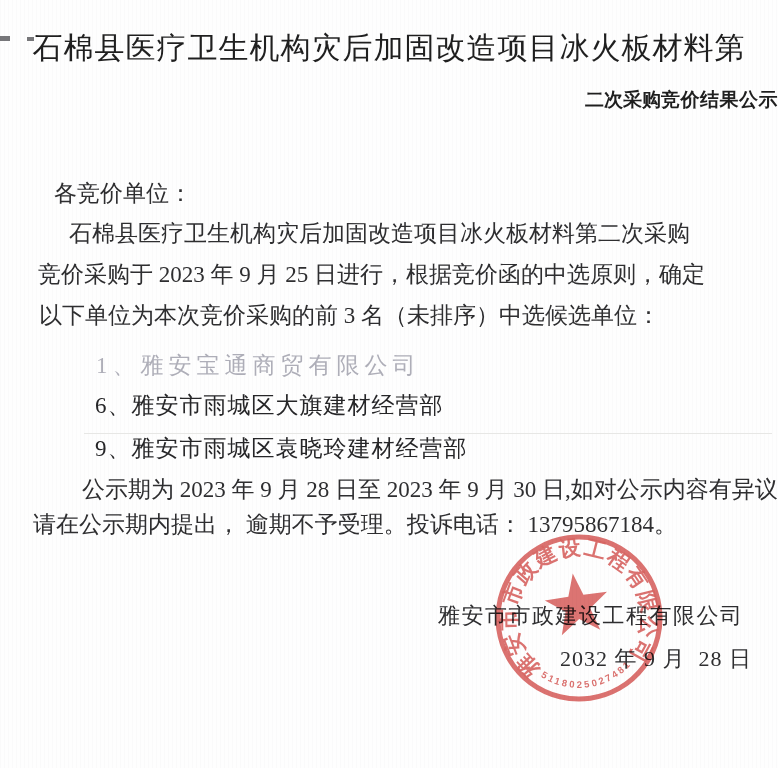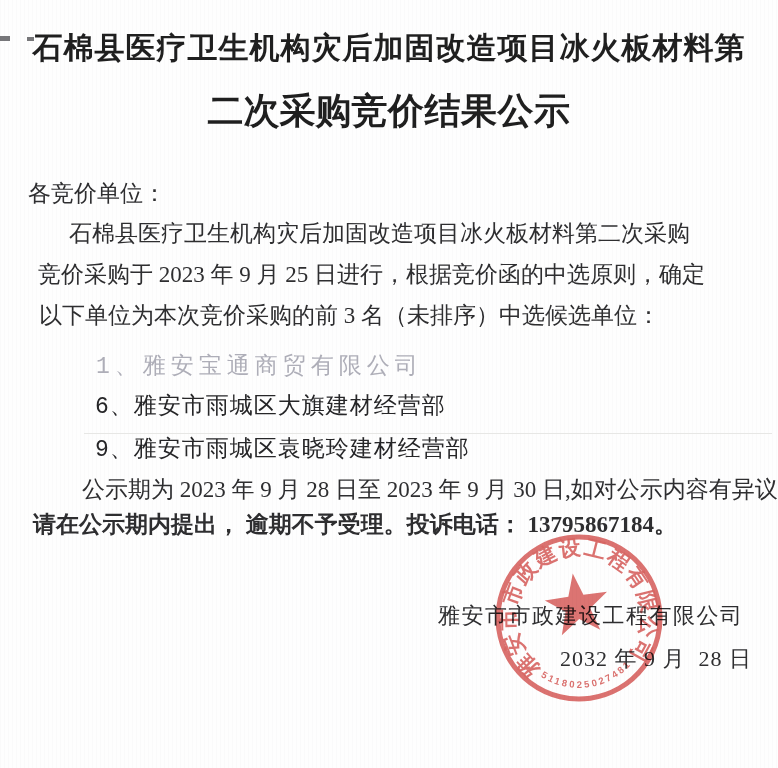--- a/index.html
+++ b/index.html
@@ -11,41 +11,41 @@
   }
   .page{
     position:relative;width:778px;height:768px;
     background:#fefefe;
     background-image:repeating-linear-gradient(90deg, rgba(110,110,125,0.028) 0 1px, transparent 1px 4px);
     color:#2b2b2b;
   }
   .abs{position:absolute;white-space:pre;}
   .doc-title{
     left:0;top:28px;width:778px;text-align:center;
-    font-size:30px;font-weight:700;color:#1f1f1f;letter-spacing:1px;
+    font-size:30px;font-weight:400;color:#1f1f1f;letter-spacing:1px;
   }
   .doc-title-l2{
-    left:0;top:87px;width:778px;text-align:center;
-    font-size:36px;font-weight:700;color:#1f1f1f;letter-spacing:0px;
+    left:0;top:87px;width:778px;text-align:right;
+    font-size:19px;font-weight:700;color:#1f1f1f;letter-spacing:0px;
   }
   .doc-title-l2 .heavy{
     font-family:"Liberation Sans","DejaVu Sans",sans-serif;
     font-weight:700;letter-spacing:0.5px;
   }
   .bodytext{font-size:23px;line-height:26px;color:#2e2e30;}
-  .salutation{left:28px;top:181px;}
+  .salutation{left:54px;top:181px;}
   .intro-l1{left:69px;top:221px;}
   .intro-l2{left:38px;top:262px;}
   .intro-l3{left:39px;top:303px;text-align:center;}
-  .winner{font-size:23px;color:#262628;font-family:Liberation Mono, monospace;}
+  .winner{font-size:23px;color:#262628;}
   .winner-1{left:96px;top:350px;color:#aeaeb8;letter-spacing:5px;}
   .winner-2{left:95px;top:390px;letter-spacing:1px;}
   .winner-3{left:95px;top:433px;letter-spacing:1px;}
   .notice-l1{left:82px;top:477px;}
-  .notice-l2{left:33px;top:512px;font-weight:bold;}
+  .notice-l2{left:33px;top:512px;}
   .sig-company{left:438px;top:601px;font-size:22px;letter-spacing:1.5px;color:#2e2e30;}
   .sig-date{left:560px;top:644px;font-size:22px;letter-spacing:1px;color:#2e2e30;}
   .stamp{
     left:493px;top:532px;width:172px;height:172px;
     transform:rotate(-8deg);
     mix-blend-mode:multiply;
     opacity:0.88;
   }
   .artifact{background:#4a4a4e;opacity:0.75;}
   .artifact-a{left:0px;top:36px;width:10px;height:5px;}

